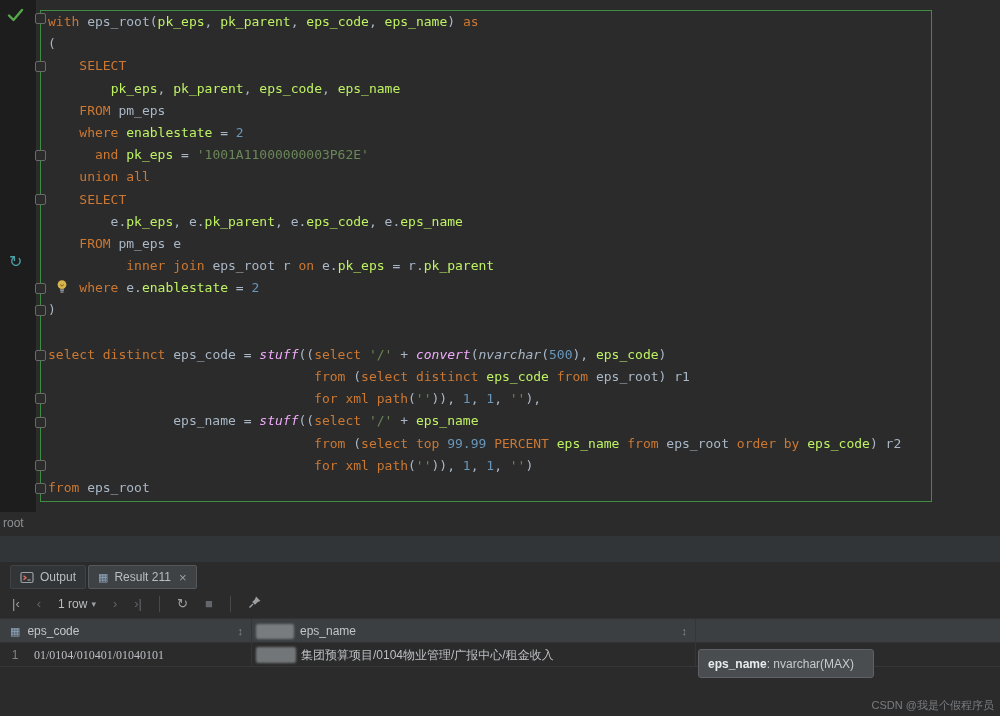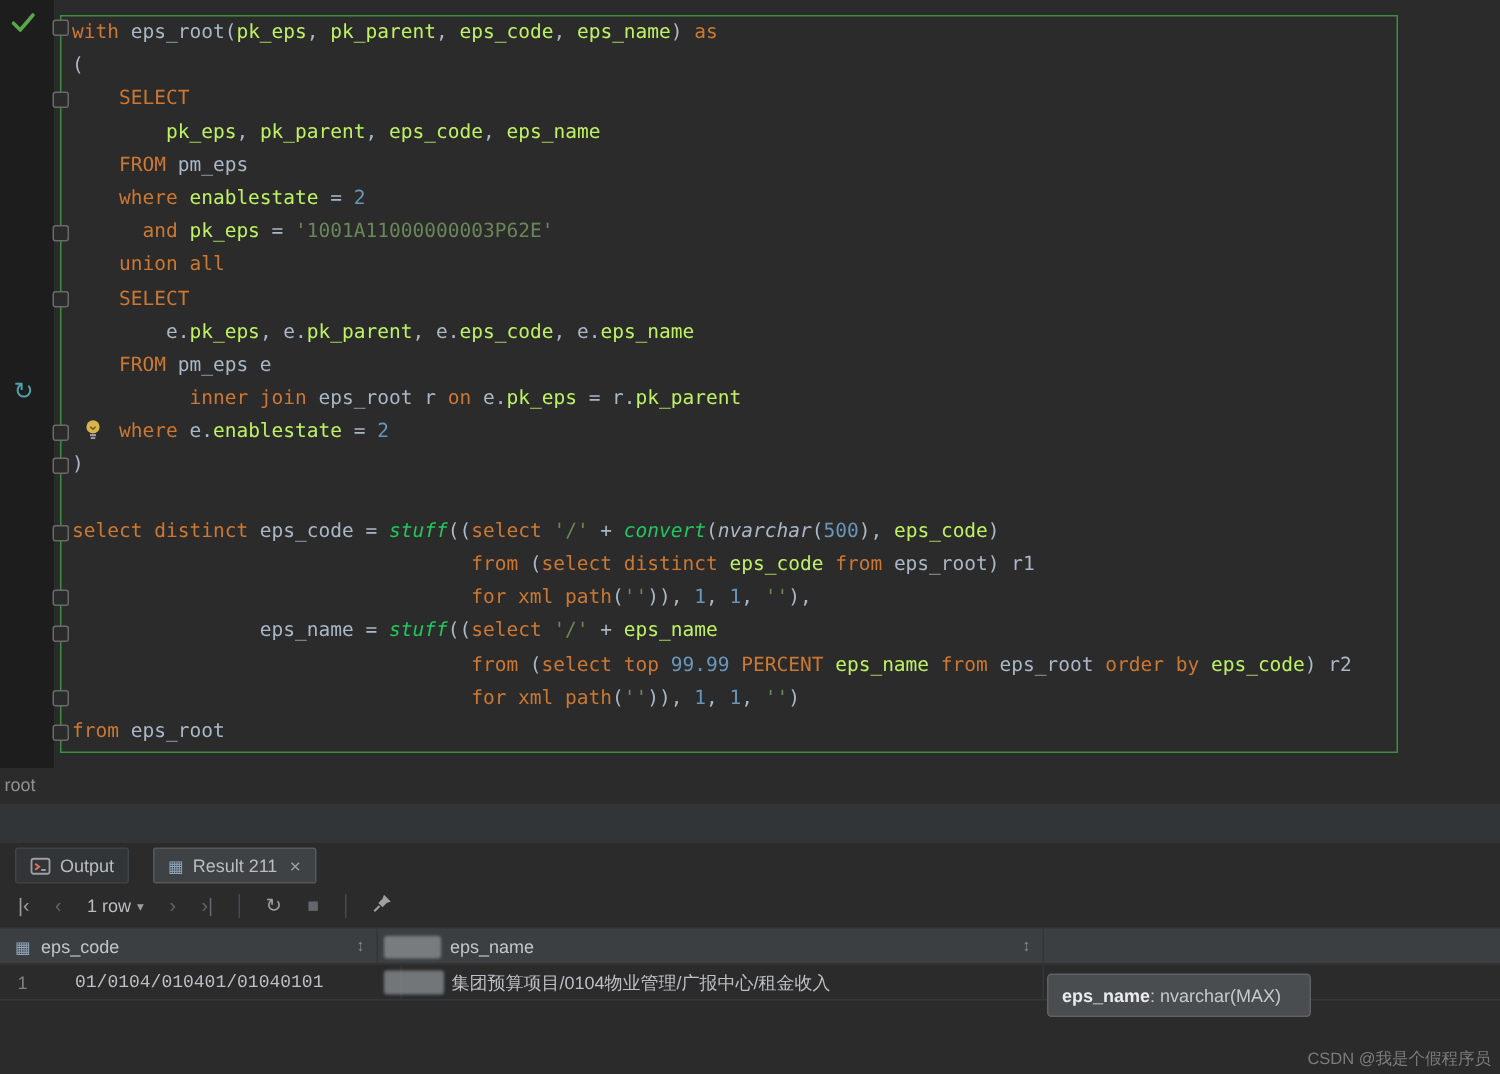--- a/index.html
+++ b/index.html
@@ -13,33 +13,33 @@
   .ic-cte{position:absolute;left:9px;top:254px;color:#4ea1a8;font-size:16px;line-height:16px;}
   .stmt-frame{position:absolute;left:40px;top:10px;width:890px;height:490px;border:1px solid #3e8e41;pointer-events:none;z-index:1;}
   .code{position:absolute;left:37px;top:0;padding:11px 0 0 11px;font-family:"DejaVu Sans Mono",monospace;
         font-size:13px;line-height:22.2px;white-space:pre;color:#a9b7c6;z-index:3;}
   .code-line{height:22.2px;}
   .tok-k{color:#cc7832;}
   .tok-p{color:#a9b7c6;}
   .tok-c{color:#bef264;}
   .tok-s{color:#6a8759;}
   .tok-n{color:#6897bb;}
-  .tok-f{color:#22c55e;font-style:italic;}
+  .tok-f{color:#f0abfc;font-style:italic;}
   .tok-t{color:#a9b7c6;font-style:italic;}
   .fold{position:absolute;left:35px;width:9px;height:9px;background:#2b2b2b;border:1px solid #6a6a6a;border-radius:2px;z-index:2;}
   .ic-bulb{position:absolute;left:55px;top:279px;z-index:4;}
 
   
   .console-row{position:absolute;left:0;top:512px;width:870px;height:22px;font-size:12px;line-height:22px;
                color:#8f9193;padding-left:3px;box-sizing:border-box;}
   .splitter{position:absolute;left:0;top:536px;width:1000px;height:26px;background:#323537;}
 
   
   .toolwindow{position:absolute;left:0;top:562px;width:1000px;height:154px;background:#2b2b2b;}
-  .tabs{position:absolute;left:10px;top:2px;height:26px;display:flex;gap:16px;align-items:center;}
+  .tabs{position:absolute;left:10px;top:2px;height:26px;display:flex;gap:2px;align-items:center;}
   .tab{display:flex;align-items:center;gap:6px;height:22px;padding:0 9px;font-size:12px;color:#bbbdc1;
        background:#323537;border:1px solid #404346;border-radius:2px;cursor:pointer;}
   .tab.active{background:#3e4245;border-color:#54585b;}
   .tab .close{color:#9da0a3;font-size:13px;margin-left:2px;}
   .grid-ic{color:#8fa6bd;font-size:11px;}
 
   .toolbar{position:absolute;left:0;top:28px;width:1000px;height:28px;display:flex;align-items:center;
            gap:17px;padding-left:12px;box-sizing:border-box;color:#9da0a3;font-size:13px;}
   .tbtn{cursor:pointer;line-height:16px;}
   .tbtn.dim{color:#63666a;}
@@ -55,21 +55,21 @@
   .hcell.c1{left:0;width:252px;}
   .hcell.c2{left:252px;width:444px;padding-left:4px;}
   .tbl-ic{color:#8fa6bd;font-size:11px;margin-right:7px;}
   .sort{position:absolute;right:8px;color:#85888b;font-size:11px;cursor:pointer;}
 
   .grid-row{position:absolute;left:0;top:81px;width:1000px;height:24px;font-size:12px;color:#bdbfc4;
             border-bottom:1px solid #35383a;box-sizing:border-box;}
   .rownum{position:absolute;left:0;top:0;width:30px;text-align:center;line-height:24px;color:#7f8285;font-size:12px;}
   .cell{position:absolute;top:0;height:24px;line-height:24px;border-right:1px solid #333638;
         box-sizing:border-box;overflow:hidden;white-space:nowrap;}
-  .cell.c1{left:30px;width:222px;padding-left:4px;font-family:Liberation Mono, monospace;font-size:12px;margin-left:16px;}
+  .cell.c1{left:30px;width:222px;padding-left:4px;font-family:Liberation Serif, serif;font-size:12px;}
   .cell.c2{left:252px;width:444px;padding-left:4px;display:flex;align-items:center;text-align:right;}
   .censor{display:inline-block;background:#92979a;opacity:.7;border-radius:2px;filter:blur(1.2px);}
   .censor.hc{width:38px;height:15px;margin-right:6px;flex:none;}
   .censor.rc{width:40px;height:16px;margin-right:5px;flex:none;}
 
   
   .tooltip{position:absolute;left:698px;top:649px;width:176px;height:29px;background:#4a4d4f;
            border:1px solid #5e6165;border-radius:3px;display:flex;align-items:center;padding-left:9px;
            box-sizing:border-box;font-size:12px;z-index:10;}
   .tooltip b{color:#e9ebed;font-weight:bold;}

